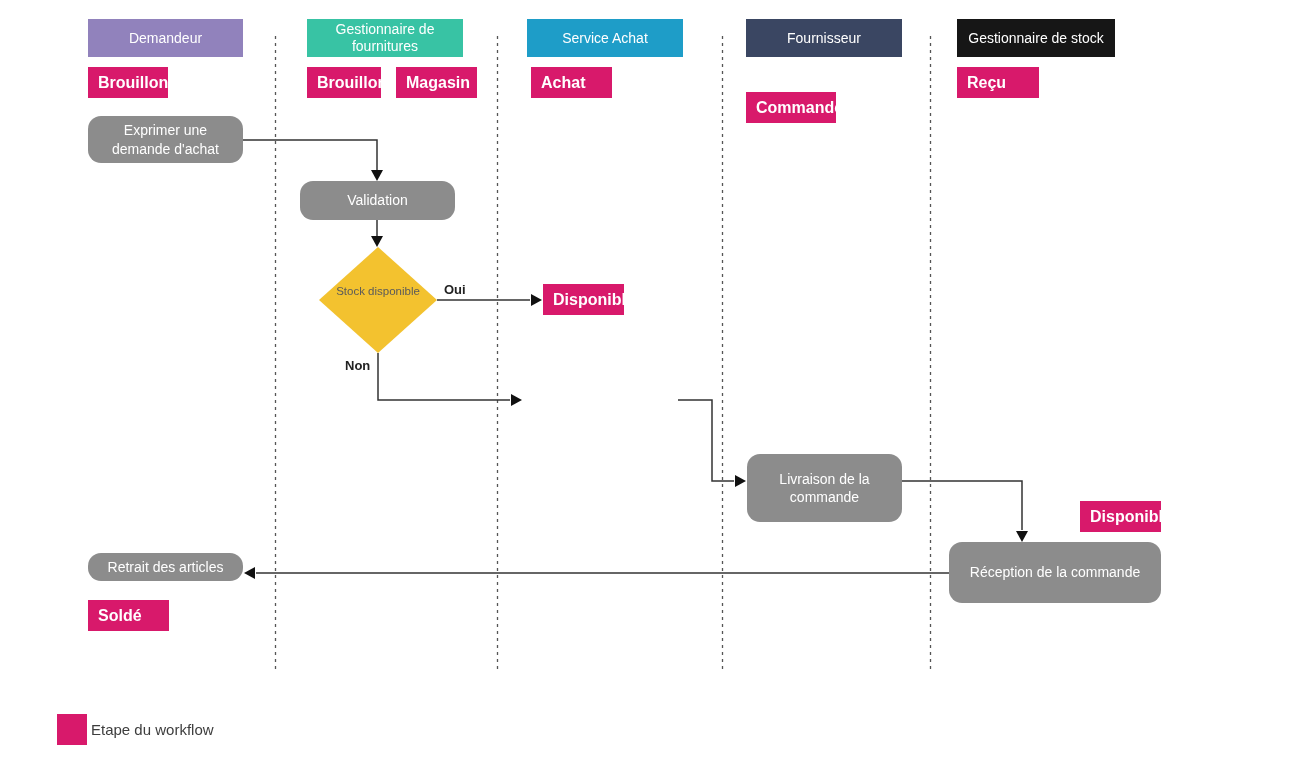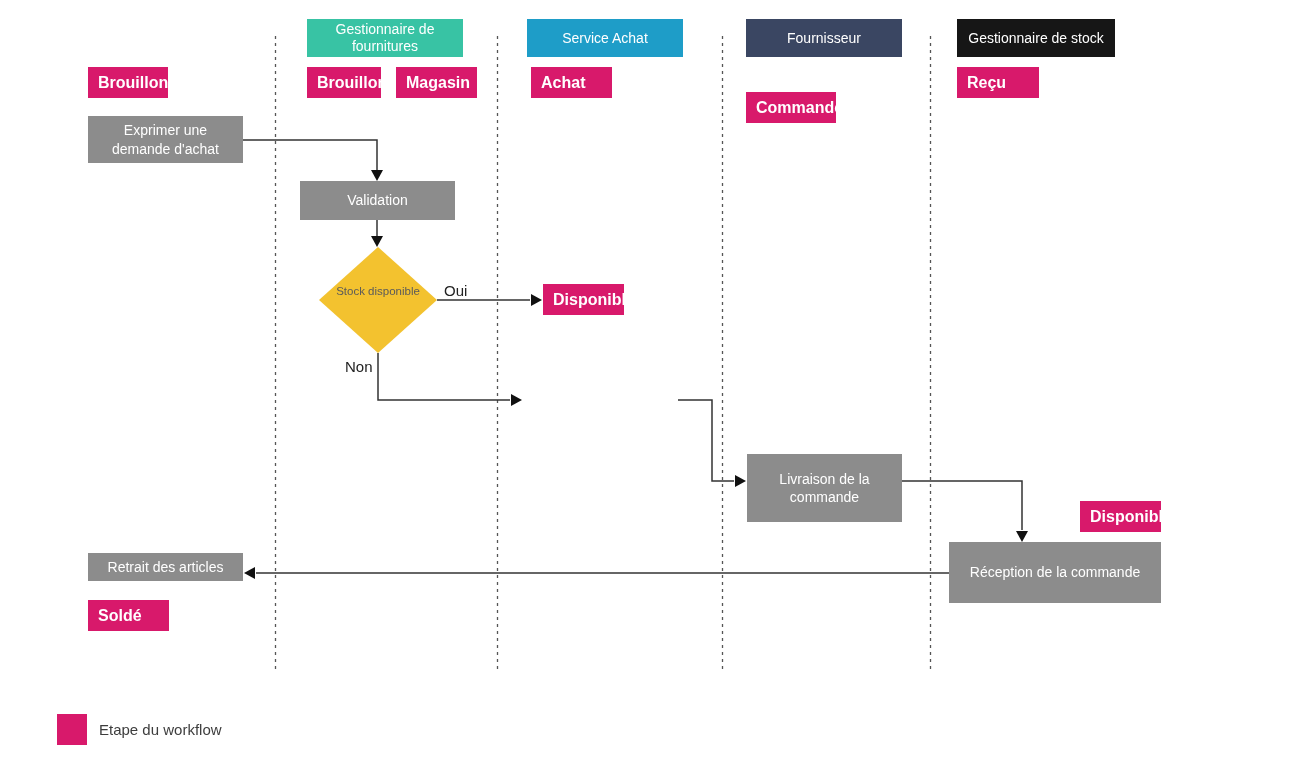--- a/index.html
+++ b/index.html
@@ -3,26 +3,26 @@
 <meta charset="utf-8">
 <style>
   html,body{margin:0;padding:0;background:#fff;font-family:"Liberation Sans",sans-serif;}
   #canvas{position:relative;width:1296px;height:771px;background:#ffffff;overflow:hidden;}
   .svg-layer{position:absolute;left:0;top:0;z-index:1;}
   .lane-header{position:absolute;top:19px;height:38px;z-index:3;display:flex;align-items:center;justify-content:center;
     text-align:center;color:#fff;font-size:14px;line-height:1.2;padding:0 8px;box-sizing:border-box;}
   .badge{position:absolute;height:31px;z-index:3;display:flex;align-items:center;padding:0 10px;box-sizing:border-box;
     color:#fff;font-size:16px;font-weight:600;white-space:nowrap;}
   .process{position:absolute;z-index:3;display:flex;align-items:center;justify-content:center;text-align:center;
-    color:#fff;font-size:14px;line-height:1.3;padding:0 8px;box-sizing:border-box;}
+    color:#fff;font-size:14px;line-height:1.3;padding:0 8px;box-sizing:border-box;border-radius:13px;}
   .decision-label{position:absolute;z-index:3;font-size:11.5px;color:#5a5a5a;text-align:center;line-height:1.5;}
-  .edge-label{position:absolute;z-index:3;font-size:15px;font-weight:normal;color:#222;}
+  .edge-label{position:absolute;z-index:3;font-size:13px;font-weight:bold;color:#222;}
   .legend{position:absolute;left:57px;top:714px;z-index:3;display:flex;align-items:center;}
   .legend-swatch{width:30px;height:31px;}
-  .legend-label{margin-left:12px;font-size:15px;color:#3d3d3d;}
+  .legend-label{margin-left:4px;font-size:15px;color:#3d3d3d;}
 </style>
 </head>
 <body>
 
 <div id="canvas">
 
   <svg class="svg-layer" width="1296" height="771" viewBox="0 0 1296 771">
 
     <g stroke="#555" stroke-width="1.3" stroke-dasharray="3,4">
       <line x1="275.5" y1="36" x2="275.5" y2="672"></line>
@@ -47,20 +47,21 @@
       <polygon points="531,294 531,306 542,300"></polygon>
       <polygon points="511,394 511,406 522,400"></polygon>
       <polygon points="735,475 735,487 746,481"></polygon>
       <polygon points="1016,531 1028,531 1022,542"></polygon>
       <polygon points="255,567 255,579 244,573"></polygon>
     </g>
 
     <polygon points="378,247 437,300 378,353 319,300" fill="#F3C22F"></polygon>
   </svg>
 
+  <div class="lane-header" style="left: 88px; width: 155px; background: rgb(145, 130, 188);">Demandeur</div>
   <div class="lane-header" style="left: 307px; width: 156px; background: rgb(56, 195, 164);">Gestionnaire de fournitures</div>
   <div class="lane-header" style="left: 527px; width: 156px; background: rgb(30, 157, 200);">Service Achat</div>
   <div class="lane-header" style="left: 957px; width: 158px; background: rgb(22, 22, 22);">Gestionnaire de stock</div>
   <div class="lane-header" style="left: 746px; width: 156px; background: rgb(58, 70, 98);">Fournisseur</div>
 
   <div class="badge" style="left: 88px; top: 67px; width: 80px; background: rgb(216, 25, 107);">Brouillon</div>
   <div class="badge" style="left: 307px; top: 67px; width: 74px; background: rgb(216, 25, 107);">Brouillon</div>
   <div class="badge" style="left: 396px; top: 67px; width: 81px; background: rgb(216, 25, 107);">Magasin</div>
   <div class="badge" style="left: 531px; top: 67px; width: 81px; background: rgb(216, 25, 107);">Achat</div>
   <div class="badge" style="left: 746px; top: 67px; width: 90px; background: rgb(216, 25, 107); margin-top: 25px;">Commandé</div>

